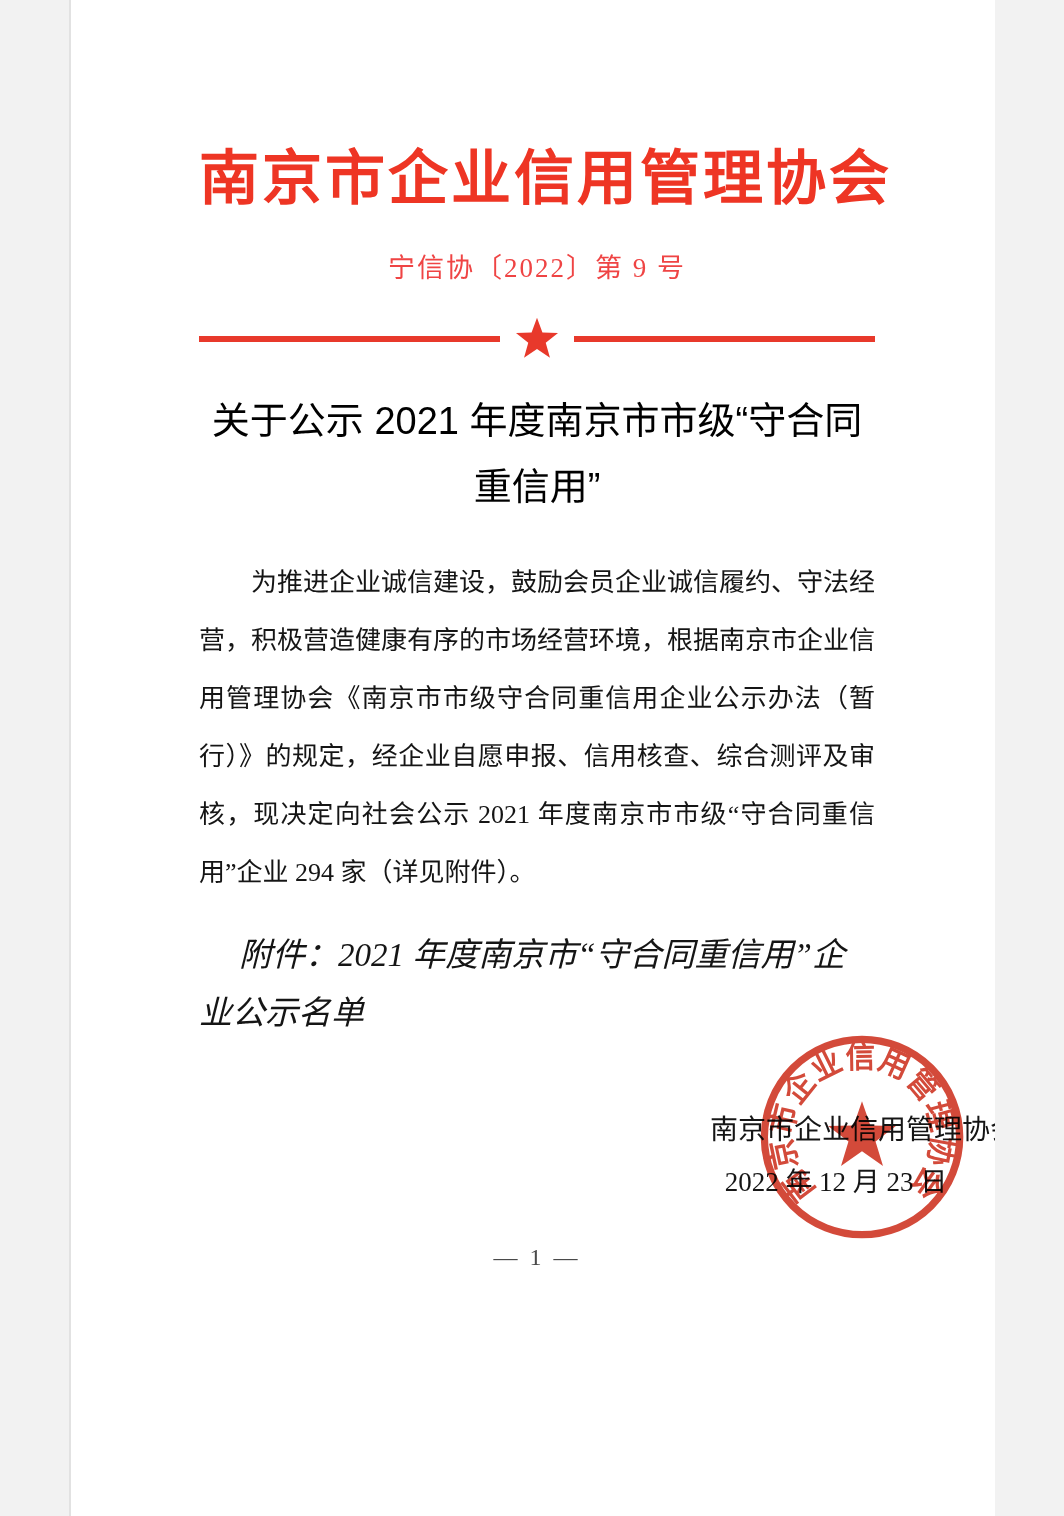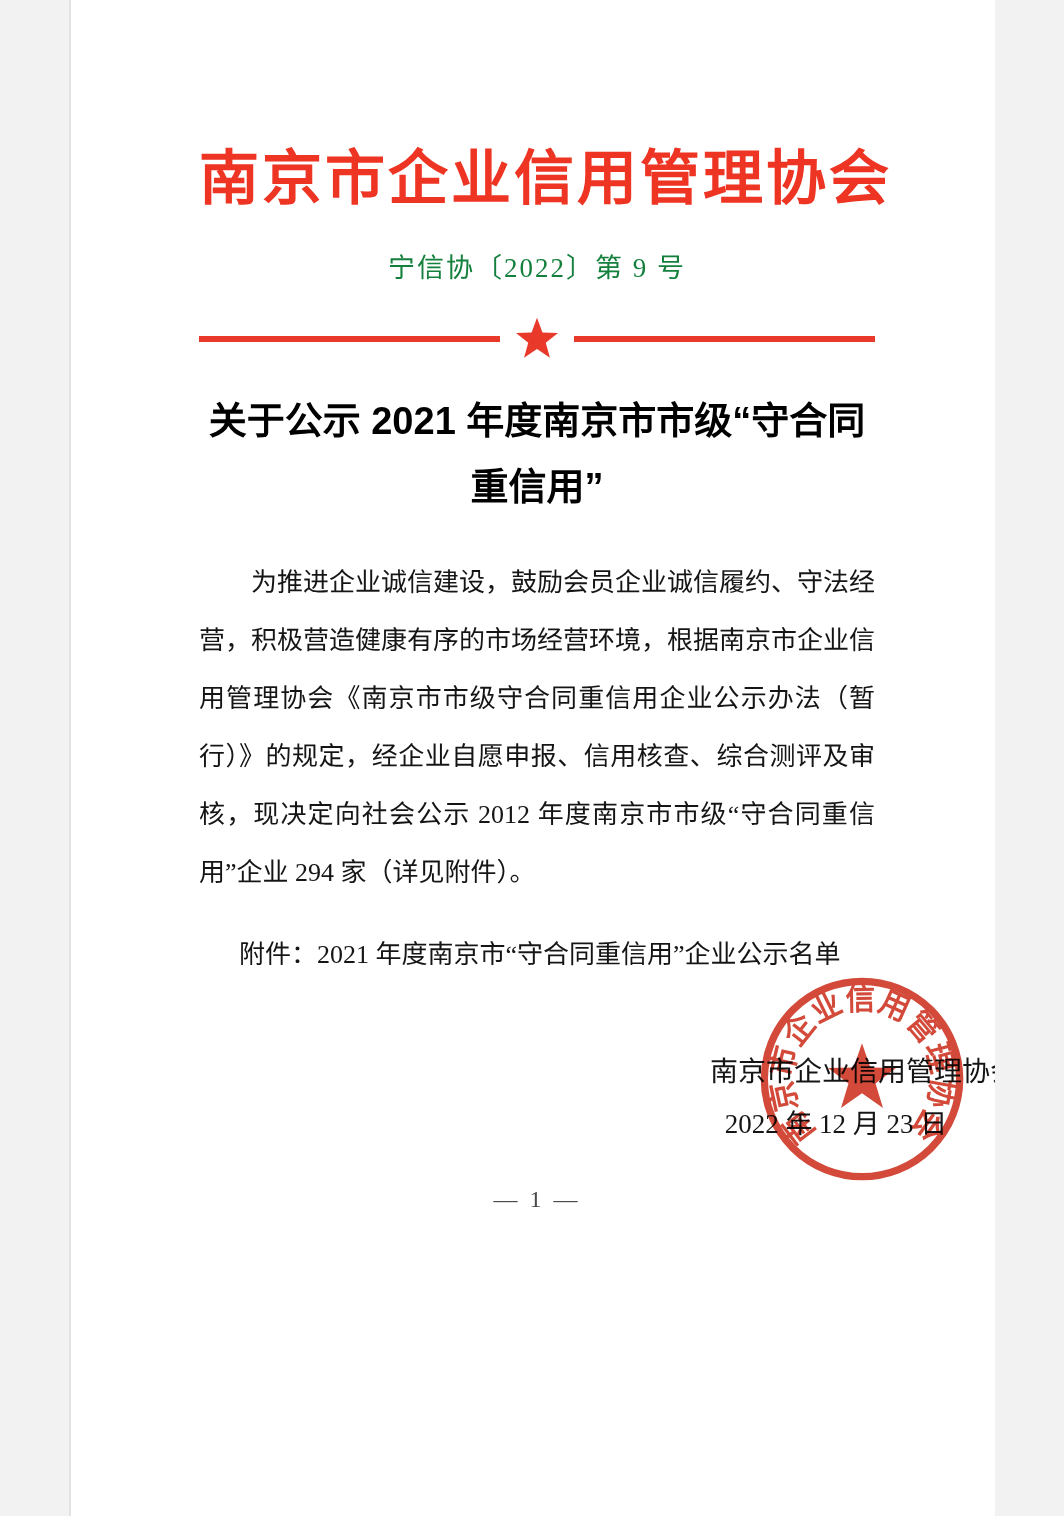--- a/index.html
+++ b/index.html
@@ -26,60 +26,61 @@
     letter-spacing:3px;
     color:#ee3524;
     white-space:nowrap;
   }
 
   .doc-number {
     margin-top:38px;
     text-align:center;
     font-size:27px;
     line-height:36px;
-    color:#15803d;
+    color:#ef4444;
     letter-spacing:2px;
   }
 
   .divider {
     margin-top:30px;
     display:flex;
     align-items:center;
     gap:14px;
     height:46px;
   }
   .divider .seg { flex:1; height:6px; background:#e8392b; }
   .star-icon { width:46px; height:46px; flex:0 0 auto; }
 
   .doc-title {
     margin:26px 0 0 0;
     text-align:center;
     font-family:"Liberation Sans","DejaVu Sans",sans-serif;
-    font-weight:700;
+    font-weight:400;
     font-size:38px;
     line-height:66px;
     color:#000;
   }
 
   .body-text { margin-top:34px; }
   .body-text p {
     margin:0;
     font-size:26px;
     line-height:58px;
     text-align:justify;
     text-indent:52px;
     color:#151515;
   }
 
   .attachment {
     margin-top:24px;
-    font-size:26px;
+    font-size:33px;
     line-height:58px;
     text-indent:40px;
     color:#151515;
+    font-style:italic;
   }
 
   .sig-area { position:relative; height:172px; }
   .sig-org {
     position:absolute; top:70px; left:500px; width:330px;
     text-align:center;
     font-size:28px; line-height:36px;
     color:#151515;
     white-space:nowrap;
   }
@@ -127,21 +128,21 @@
         <polygon fill="#e8392b" points="50,4 61.8,35.8 95.7,37.2 69,58.2 78.2,90.8 50,72 21.8,90.8 31,58.2 4.3,37.2 38.2,35.8"></polygon>
       </svg>
       <div class="seg"></div>
     </div>
 
     <h2 class="doc-title">
       <div>关于公示 2021 年度南京市市级“守合同重信用”</div>
     </h2>
 
     <div class="body-text">
-      <p>为推进企业诚信建设，鼓励会员企业诚信履约、守法经营，积极营造健康有序的市场经营环境，根据南京市企业信用管理协会《南京市市级守合同重信用企业公示办法（暂行）》的规定，经企业自愿申报、信用核查、综合测评及审核，现决定向社会公示 2012 年度南京市市级“守合同重信用”企业 294 家（详见附件）。</p>
+      <p>为推进企业诚信建设，鼓励会员企业诚信履约、守法经营，积极营造健康有序的市场经营环境，根据南京市企业信用管理协会《南京市市级守合同重信用企业公示办法（暂行）》的规定，经企业自愿申报、信用核查、综合测评及审核，现决定向社会公示 2021 年度南京市市级“守合同重信用”企业 294 家（详见附件）。</p>
     </div>
 
     <div class="attachment">附件：2021 年度南京市“守合同重信用”企业公示名单</div>
 
     <div class="sig-area">
       <div class="sig-org">南京市企业信用管理协会</div>
       <div class="sig-date">2022 年 12 月 23 日</div>
 
       <svg class="seal" viewBox="0 0 200 200" aria-hidden="true">
         <defs>

